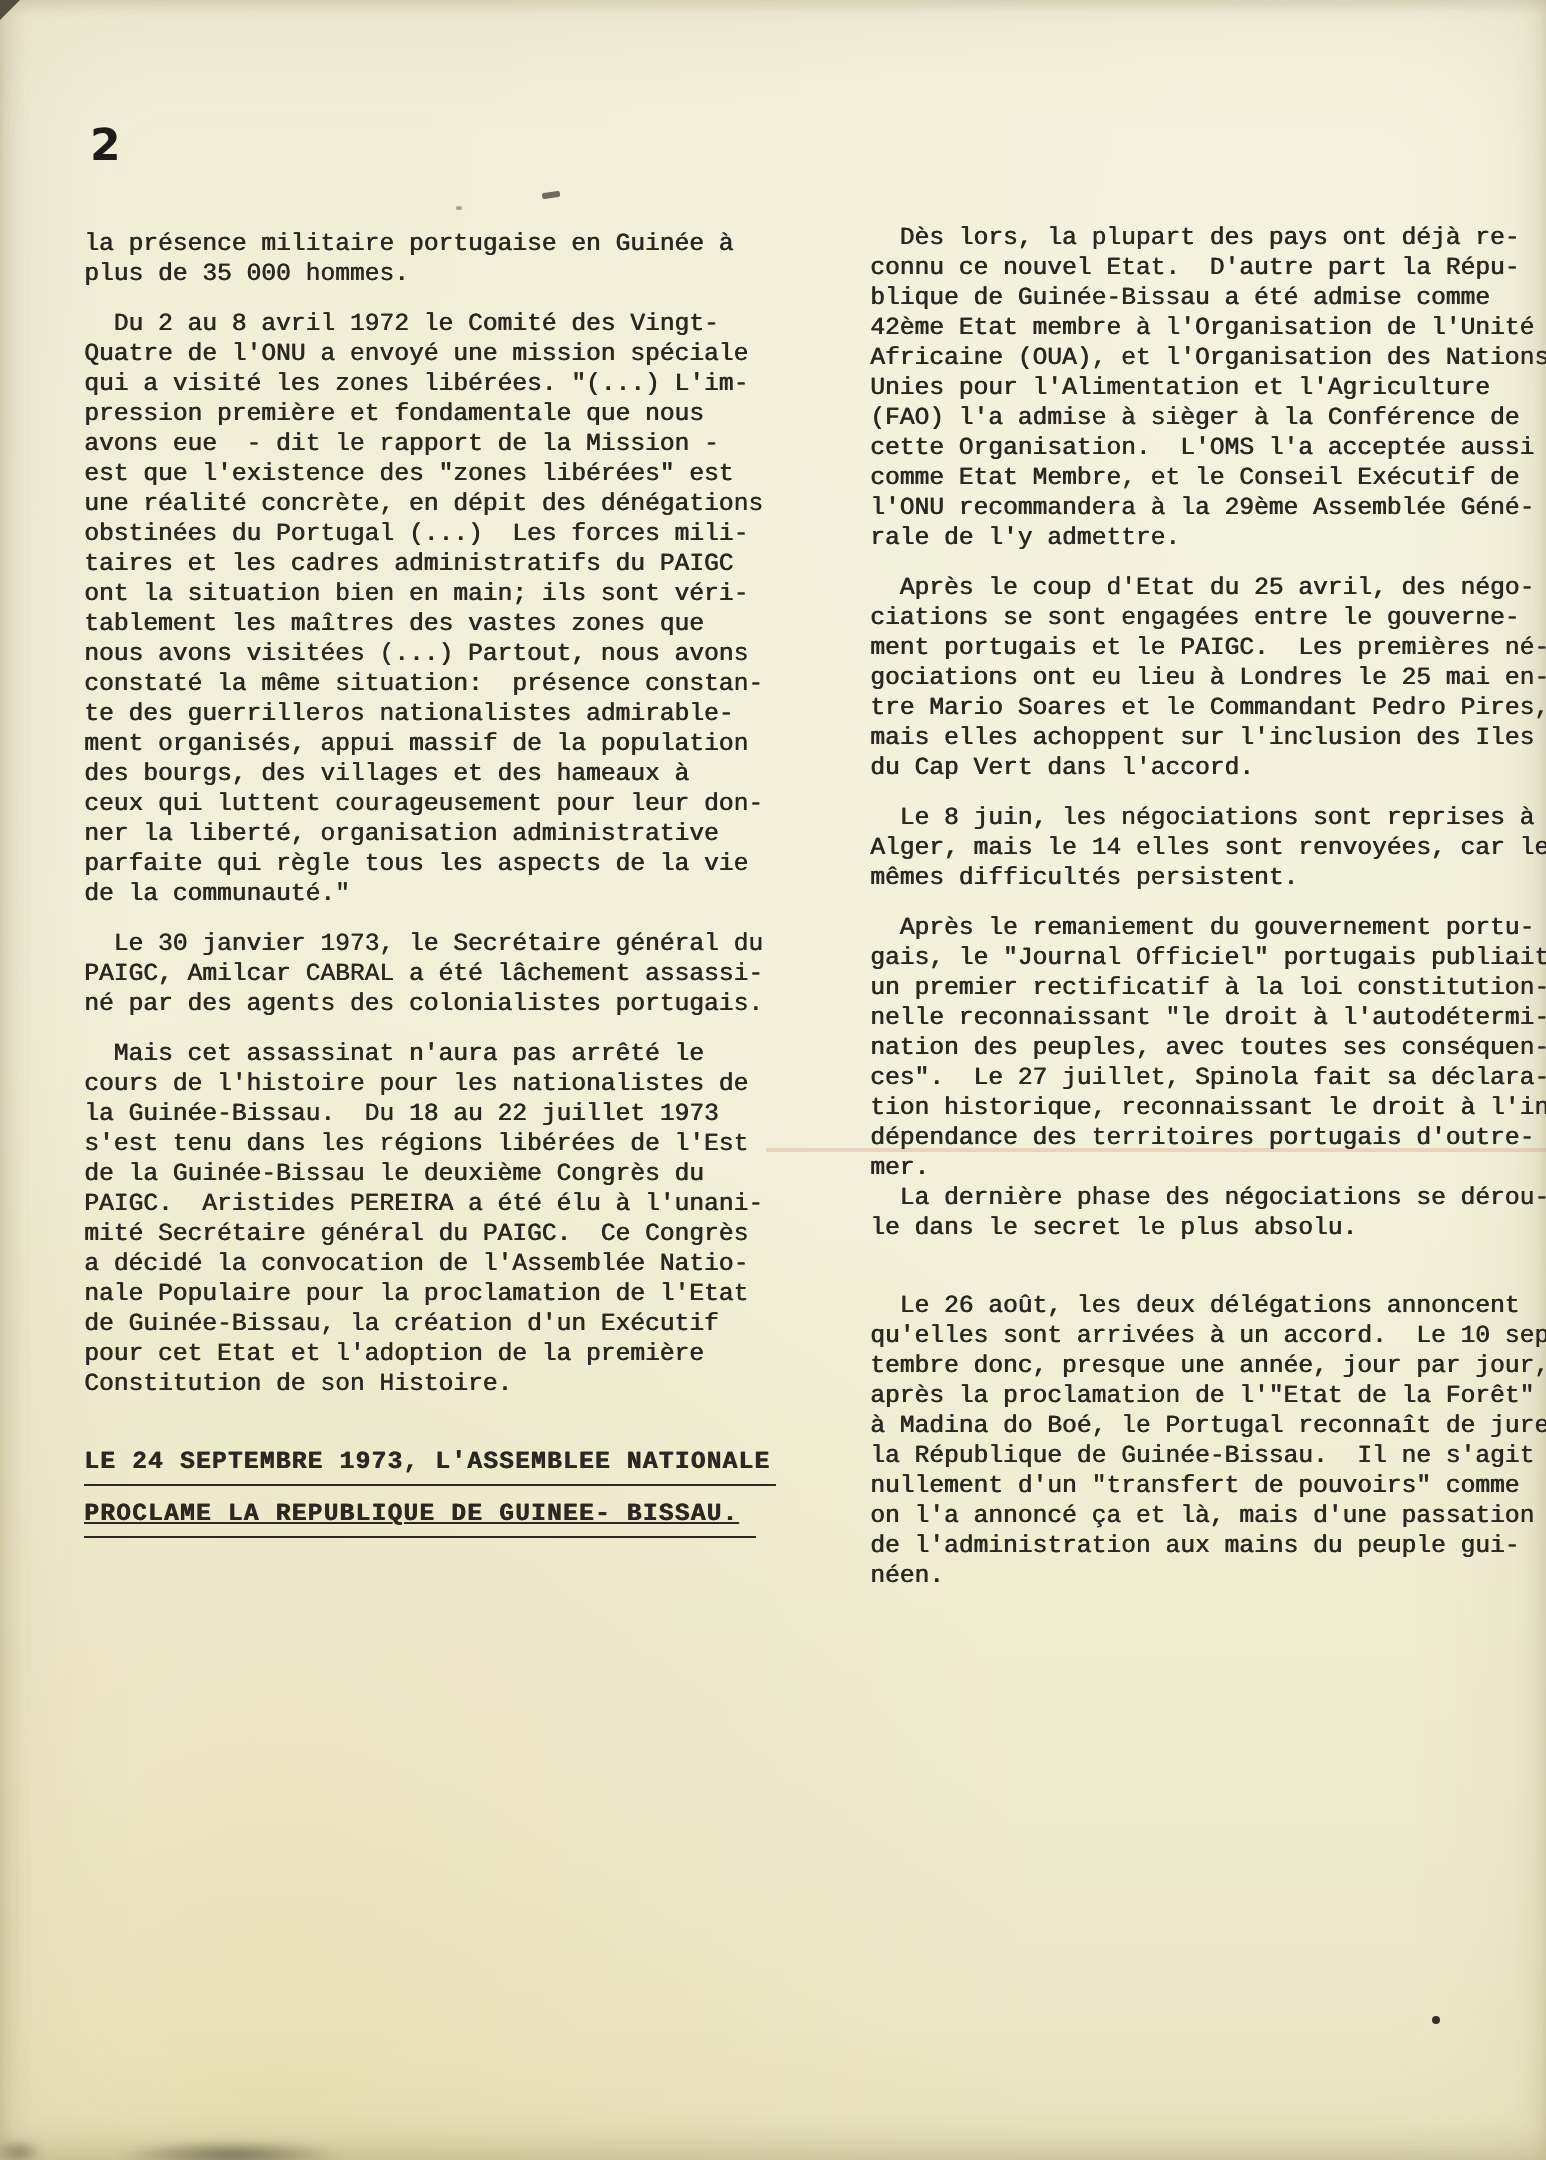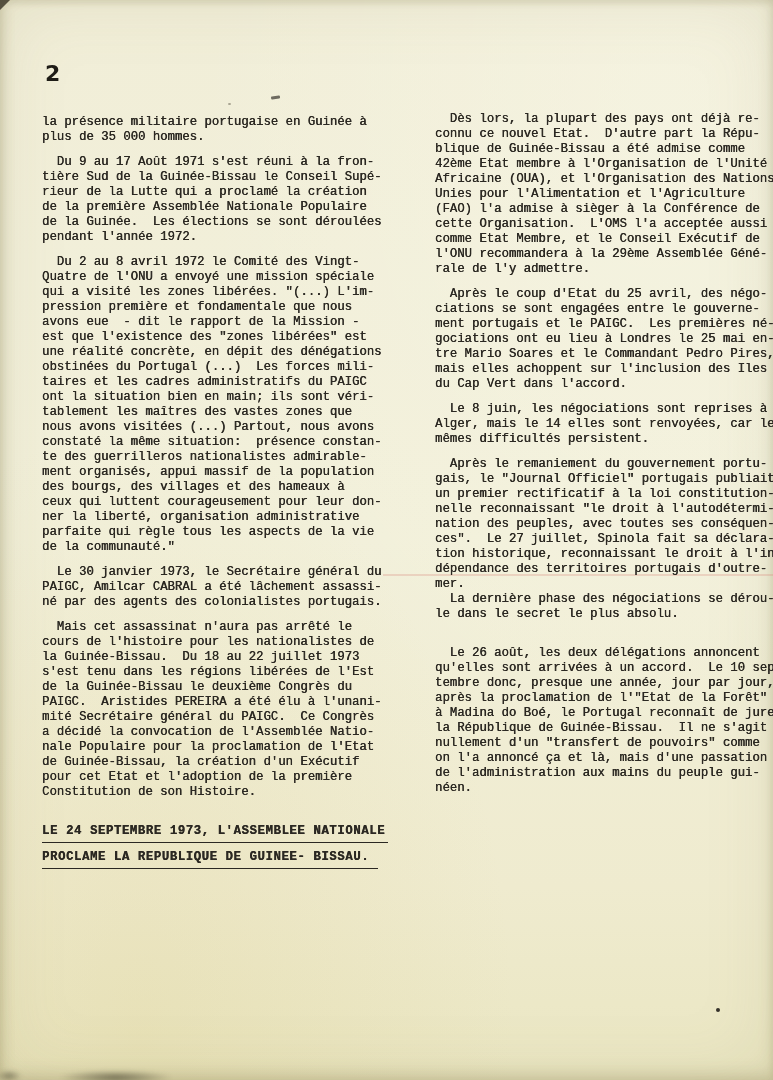--- a/index.html
+++ b/index.html
@@ -61,21 +61,21 @@
     font-size: 12.3px;
     line-height: 15px;
     font-weight: 700;
     letter-spacing: 0.6px;
     white-space: pre;
     padding: 0 3px 3px 0;
     border-bottom: 1.7px solid var(--ink, #2b2822);
     margin-bottom: 7px;
     text-shadow: 0.35px 0 0 currentColor;
   }
-  .procl-line-2 { padding-right: 9px; }
+  .procl-line-2 { padding-right: 9px; text-decoration: underline; }
   
   .corner-mark {
     position: absolute; left: 0; top: 0;
     width: 0; height: 0;
     border-top: 10px solid rgba(62,58,44,0.85);
     border-right: 10px solid transparent;
   }
   .speck-dash {
     position: absolute; left: 271px; top: 96px;
     width: 9px; height: 2.5px;
@@ -127,26 +127,20 @@
   <div class="bottom-smudge-left"></div>
   <div class="scan-line"></div>
 
   <div class="page-number">2</div>
 
   <div class="columns">
 
     <div class="col col-left">
       <p class="typew">la présence militaire portugaise en Guinée à
 plus de 35 000 hommes.</p>
-      <p class="typew">  Du 9 au 17 Août 1971 s'est réuni à la fron-
-tière Sud de la Guinée-Bissau le Conseil Supé-
-rieur de la Lutte qui a proclamé la création
-de la première Assemblée Nationale Populaire
-de la Guinée.  Les élections se sont déroulées
-pendant l'année 1972.</p>
       <p class="typew">  Du 2 au 8 avril 1972 le Comité des Vingt-
 Quatre de l'ONU a envoyé une mission spéciale
 qui a visité les zones libérées. "(...) L'im-
 pression première et fondamentale que nous
 avons eue  - dit le rapport de la Mission -
 est que l'existence des "zones libérées" est
 une réalité concrète, en dépit des dénégations
 obstinées du Portugal (...)  Les forces mili-
 taires et les cadres administratifs du PAIGC
 ont la situation bien en main; ils sont véri-

